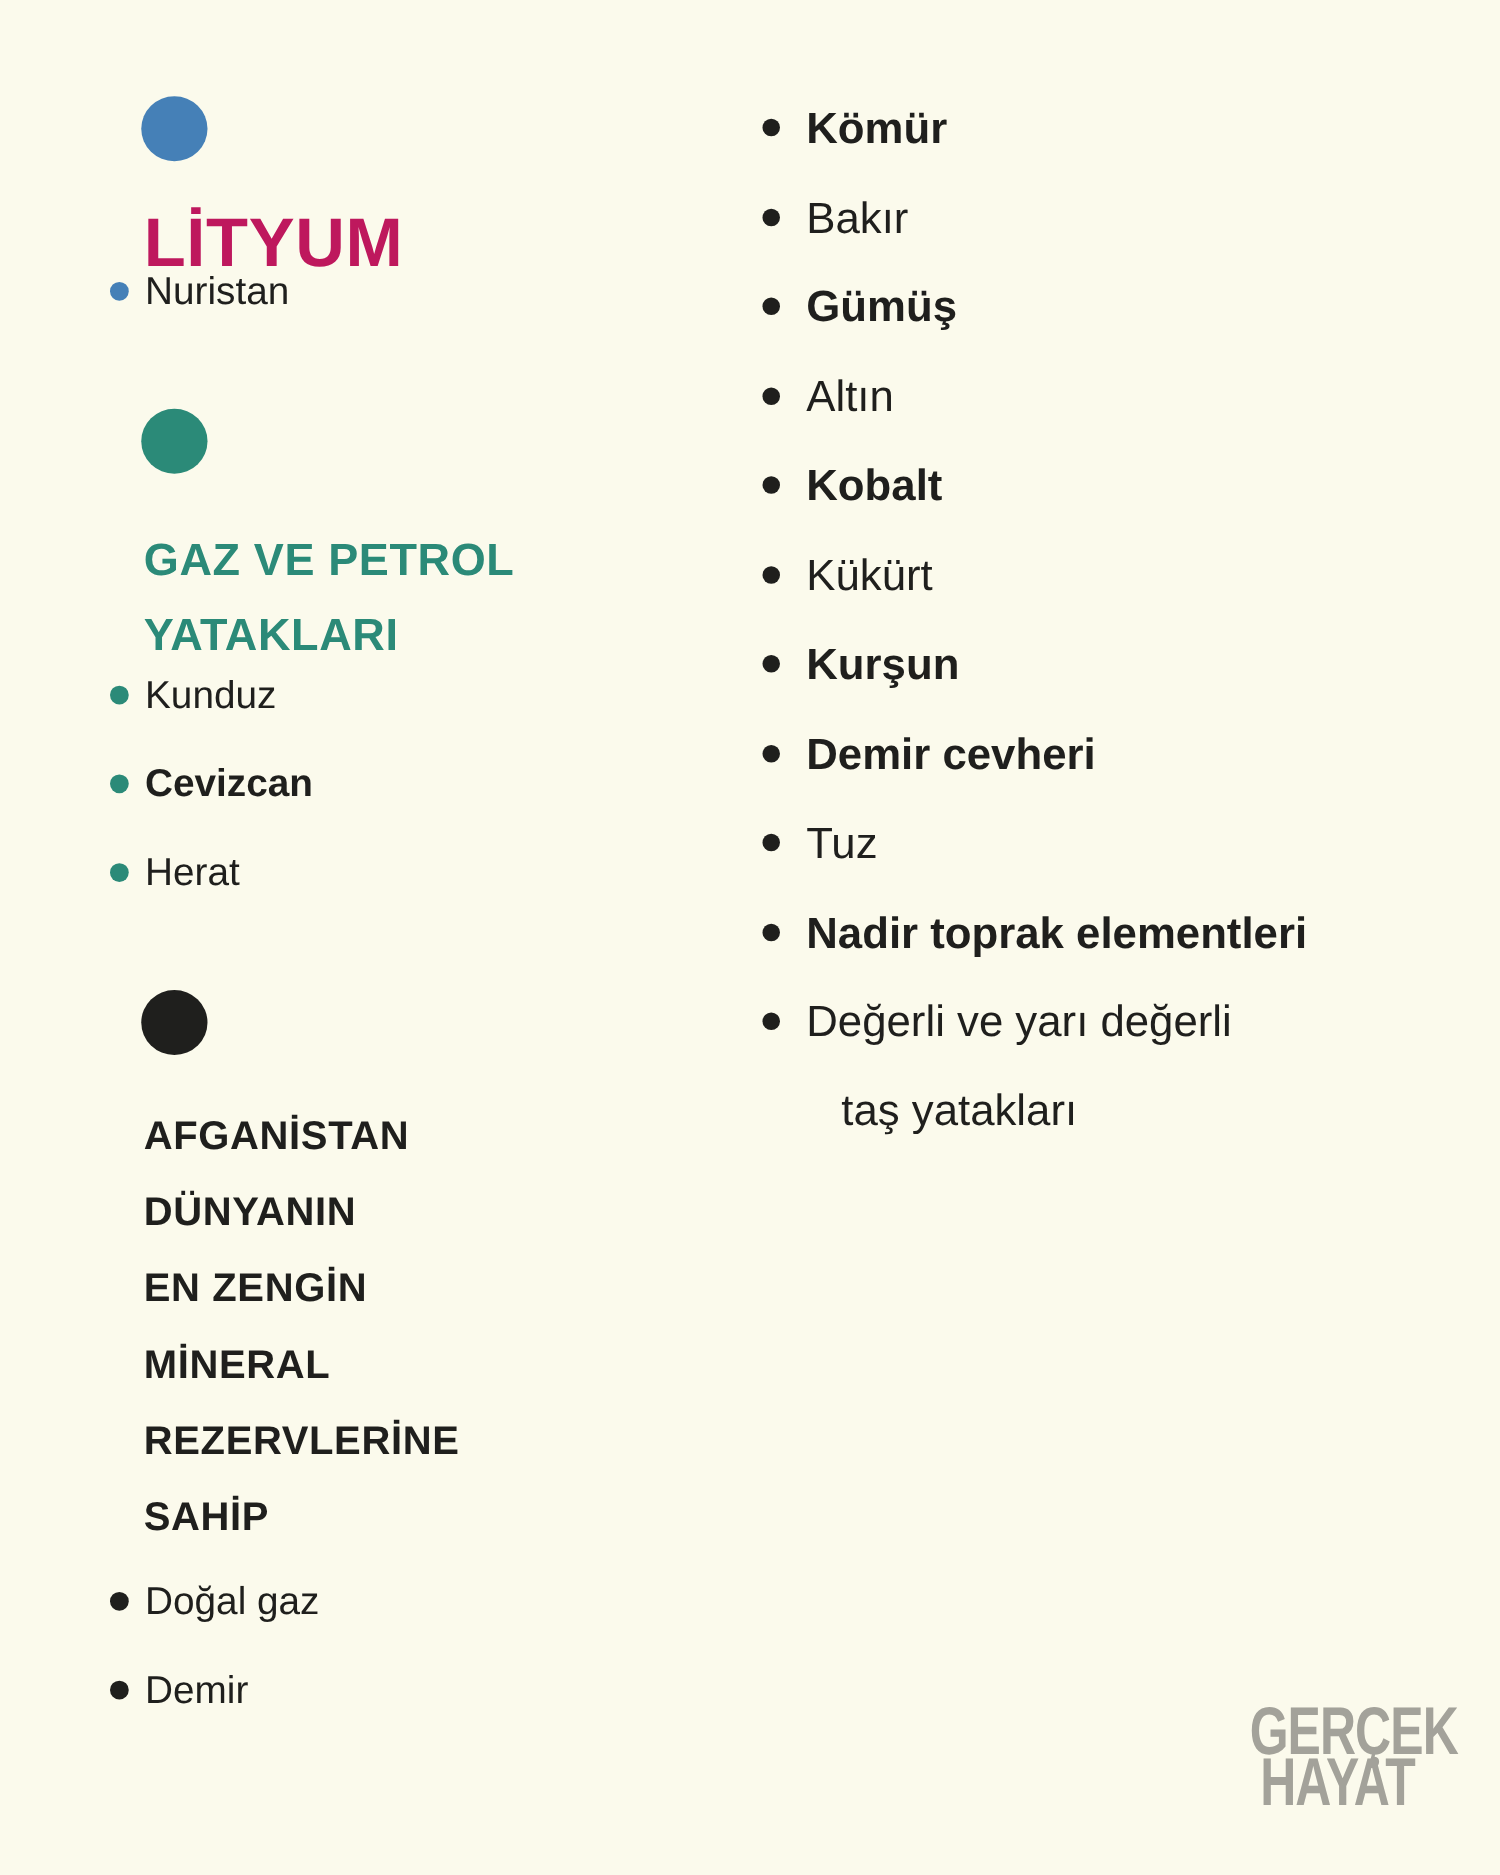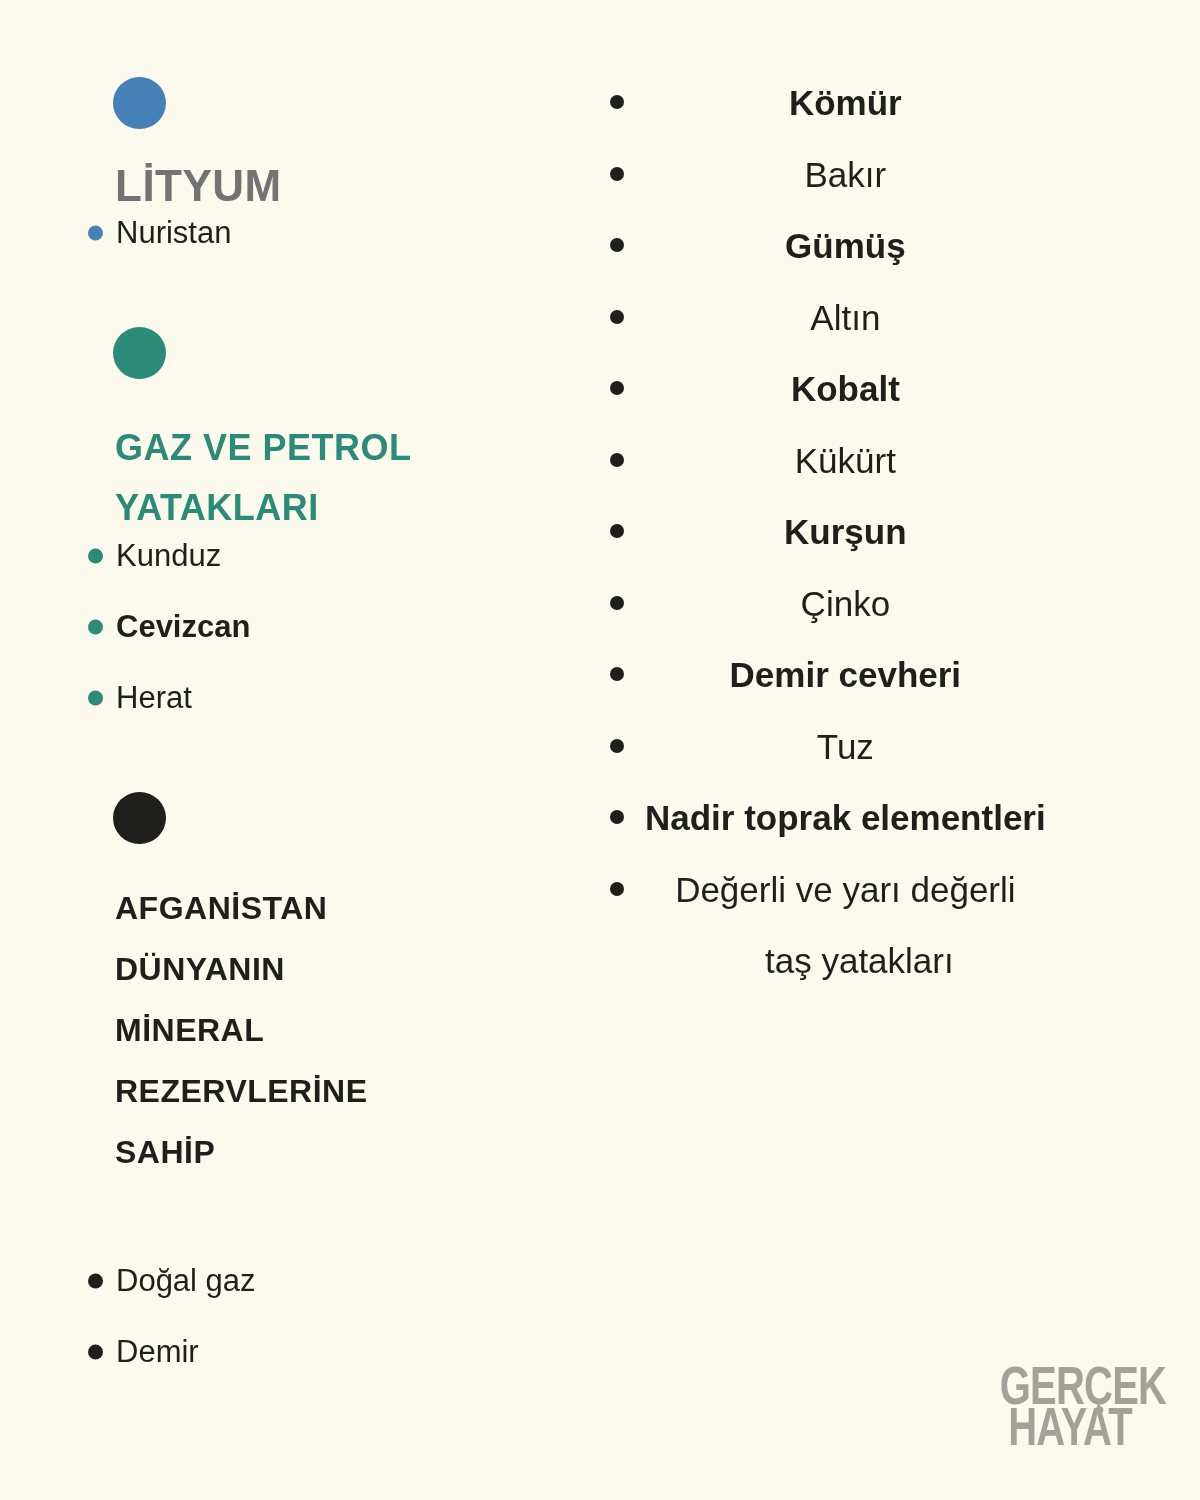--- a/index.html
+++ b/index.html
@@ -27,21 +27,21 @@
 
   
   .heading {
     position: absolute;
     left: 115px;
     font-weight: bold;
     letter-spacing: 0.5px;
     white-space: nowrap;
   }
   .heading span { display: block; }
-  #title-lityum  { top: 131px; font-size: 44px; line-height: 52px; color: #737373; }
+  #title-lityum  { top: 131px; font-size: 55px; line-height: 52px; color: #be185d; }
   #title-gaz     { top: 394px; font-size: 36px; line-height: 60px; color: #2b8a78; }
   #title-mineral { top: 857px; font-size: 32px; line-height: 61px; color: #1f1f1d; }
 
   
   ul.list { position: absolute; margin: 0; padding: 0; list-style: none; }
   ul.list li { position: relative; white-space: nowrap; }
   .bullet {
     position: absolute;
     left: 0;
     border-radius: 50%;
@@ -55,21 +55,21 @@
   
   ul.left-list { left: 88px; font-size: 31px; line-height: 40px; }
   ul.left-list li { padding-left: 28px; margin-bottom: 31px; }
   ul.left-list .bullet { width: 15px; height: 15px; top: 20px; }
   #list-lityum  { top: 213px; }
   #list-gaz     { top: 536px; }
   #list-mineral { top: 1261px; }
 
   
   ul.right-list { left: 610px; top: 84px; font-size: 35px; line-height: 37px; }
-  ul.right-list li { padding-left: 35px; margin-bottom: 34.5px; text-align: center; }
+  ul.right-list li { padding-left: 35px; margin-bottom: 34.5px; }
   ul.right-list .bullet { width: 14px; height: 14px; top: 18px; }
   ul.right-list .wrap-line { display: block; margin-top: 34px; margin-left: 28px; }
 
   
   .logo {
     position: absolute;
     left: 975px;
     top: 1362px;
     width: 190px;
     text-align: center;
@@ -115,20 +115,21 @@
     <li>
       <span class="bullet teal"></span>
       <span>Herat</span>
     </li>
   </ul>
 
   <div class="dot black"></div>
   <h1 class="heading" id="title-mineral">
     <span>AFGANİSTAN</span>
     <span>DÜNYANIN</span>
+    <span>EN ZENGİN</span>
     <span>MİNERAL</span>
     <span>REZERVLERİNE</span>
     <span>SAHİP</span>
   </h1>
   <ul class="list left-list" id="list-mineral">
     <li>
       <span class="bullet black"></span>
       <span>Doğal gaz</span>
     </li>
     <li>
@@ -159,24 +160,20 @@
       <span>Kobalt</span>
     </li>
     <li>
       <span class="bullet black"></span>
       <span>Kükürt</span>
     </li>
     <li class="bold">
       <span class="bullet black"></span>
       <span>Kurşun</span>
     </li>
-    <li>
-      <span class="bullet black"></span>
-      <span>Çinko</span>
-    </li>
     <li class="bold">
       <span class="bullet black"></span>
       <span>Demir cevheri</span>
     </li>
     <li>
       <span class="bullet black"></span>
       <span>Tuz</span>
     </li>
     <li class="bold">
       <span class="bullet black"></span>

